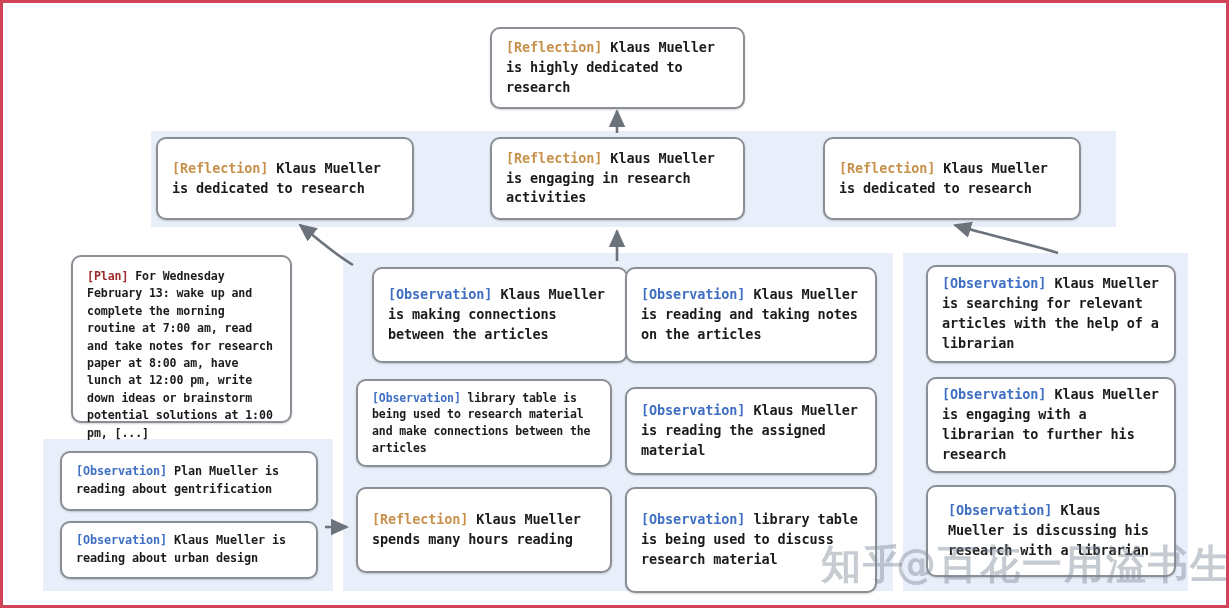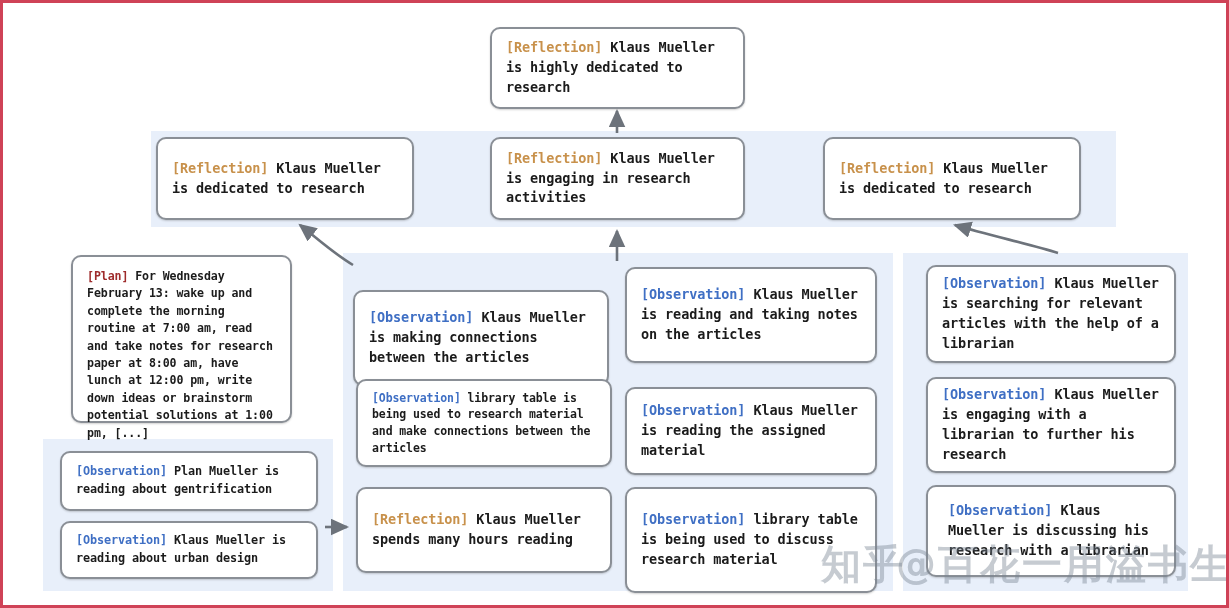--- a/index.html
+++ b/index.html
@@ -118,21 +118,21 @@
     <div class="inner"><span class="tag plan">[Plan]</span><span> For Wednesday February 13: wake up and complete the morning routine at 7:00 am, read and take notes for research paper at 8:00 am, have lunch at 12:00 pm, write down ideas or brainstorm potential solutions at 1:00 pm, [...]</span></div>
   </div>
 
   <div class="node wide" style="left:57px; top:448px; width:258px; height:60px;">
     <div class="inner"><span class="tag observation">[Observation]</span><span> Plan Mueller is reading about gentrification</span></div>
   </div>
   <div class="node wide" style="left:57px; top:518px; width:258px; height:58px;">
     <div class="inner"><span class="tag observation">[Observation]</span><span> Klaus Mueller is reading about urban design</span></div>
   </div>
 
-  <div class="node" style="left:350px; top:264px; width:256px; height:96px;margin-top:23px;">
+  <div class="node" style="left:369px; top:264px; width:256px; height:96px;">
     <div class="inner"><span class="tag observation">[Observation]</span><span> Klaus Mueller is making connections between the articles</span></div>
   </div>
   <div class="node small" style="left:353px; top:376px; width:256px; height:88px;">
     <div class="inner"><span class="tag observation">[Observation]</span><span> library table is being used to research material and make connections between the articles</span></div>
   </div>
   <div class="node" style="left:353px; top:484px; width:256px; height:86px;justify-content:flex-end;">
     <div class="inner"><span class="tag reflection">[Reflection]</span><span> Klaus Mueller spends many hours reading</span></div>
   </div>
 
   <div class="node" style="left:622px; top:264px; width:252px; height:96px;">

